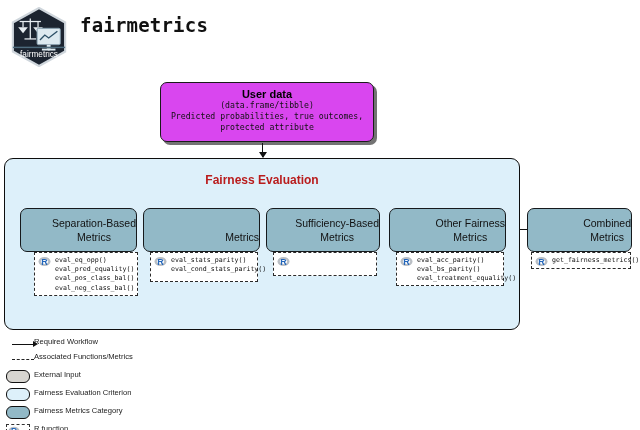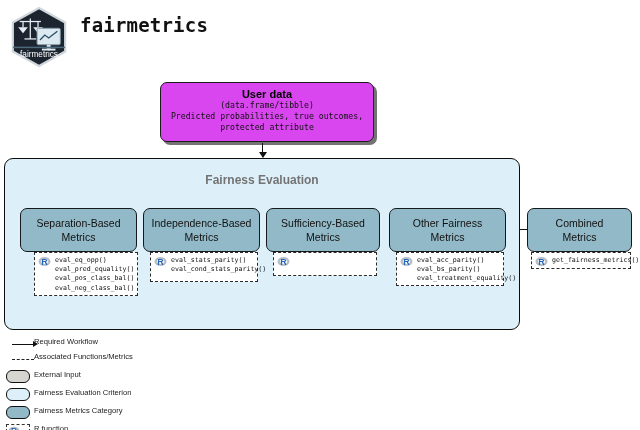--- a/index.html
+++ b/index.html
@@ -39,27 +39,27 @@
     font-family:"DejaVu Sans Mono","Liberation Mono",monospace;
     font-size:8.2px; color:#111; line-height:11px; white-space:nowrap;
   }
 
   .fe-container {
     position:absolute; left:4px; top:158px; width:516px; height:172px;
     background:#ddf0fa; border:1.6px solid #0d0d0d; border-radius:9px;
   }
   .fe-title {
     position:absolute; left:0; top:14px; width:100%;
-    text-align:center; font-size:12px; font-weight:bold; color:#737373;
+    text-align:center; font-size:12px; font-weight:bold; color:#b91c1c;
   }
 
   .cat-box {
     position:absolute; height:44px;
     background:#92b9c7; border:1.5px solid #16191c; border-radius:7px;
-    display:flex; align-items:center; justify-content:center;
+    display:flex; align-items:center; justify-content:flex-end;
     text-align:center; line-height:14px; font-size:10.5px; color:#111;
   }
   .cat-box.c1 { left:20px;  top:208px; width:117px; }
   .cat-box.c2 { left:143px; top:208px; width:117px; }
   .cat-box.c3 { left:266px; top:208px; width:114px; }
   .cat-box.c4 { left:389px; top:208px; width:117px; }
   .cat-box.c5 { left:527px; top:208px; width:105px; }
 
   .fn-box {
     position:absolute; background:#ffffff;
@@ -153,21 +153,21 @@
   <div class="hline" style="left:519px; top:229px; width:9px;"></div>
 
   <div class="cat-box c1">
     <span>
       <span>Separation-Based</span><br>
       <span>Metrics</span>
     </span>
   </div>
   <div class="cat-box c2">
     <span>
-      <span>Independence-Based</span><br>
+      <br>
       <span>Metrics</span>
     </span>
   </div>
   <div class="cat-box c3">
     <span>
       <span>Sufficiency-Based</span><br>
       <span>Metrics</span>
     </span>
   </div>
   <div class="cat-box c4">

